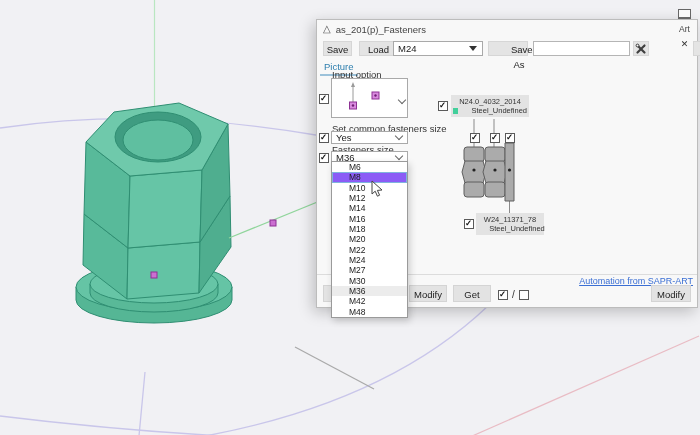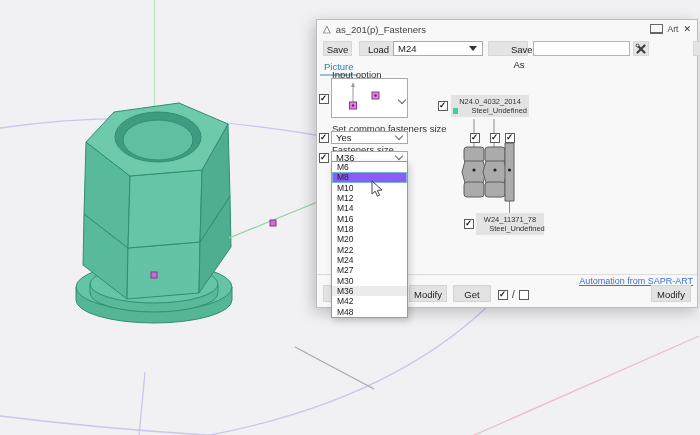--- a/index.html
+++ b/index.html
@@ -16,21 +16,21 @@
   
   .dialog{
     position:absolute;left:316px;top:19px;width:380px;height:287px;
     background:#f8f8f8;border:1px solid #bcbcbc;
     box-shadow:-3px 4px 14px rgba(0,0,0,.22);
     z-index:10;font-size:10px;
   }
   .titlebar{position:absolute;top:0;left:0;right:0;height:18px;display:flex;align-items:center;padding:0 6px;gap:5px;}
   .warn-icon{font-size:10px;color:#555;line-height:1;}
   .dlg-title{font-size:9.5px;color:#444;}
-  .tb-right{margin-left:auto;display:flex;align-items:center;gap:5px;}
+  .tb-right{margin-left:auto;display:flex;align-items:center;gap:5px;flex-direction:column;}
   .win-icon{width:11px;height:7px;border:1px solid #666;border-bottom-width:2px;background:#f8f8f8;}
   .art-label{font-size:8.5px;color:#444;}
   .close-x{font-size:9px;color:#333;cursor:default;}
 
   .btn{
     position:absolute;top:21px;height:15px;line-height:15px;text-align:center;
     background:#e4e4e4;border:1px solid #d6d6d6;box-sizing:border-box;font-size:9.5px;color:#222;
   }
   .combo{
     position:absolute;background:#fff;border:1px solid #a9a9a9;box-sizing:border-box;
@@ -73,21 +73,21 @@
   }
   .pair{position:absolute;left:181px;top:269px;display:flex;align-items:center;gap:4px;font-size:10px;}
 
   
   .list{
     position:absolute;left:331px;top:161px;width:77px;height:157px;
     background:#fff;border:1px solid #9a9a9a;box-sizing:border-box;
     display:flex;flex-direction:column;z-index:30;
     box-shadow:2px 3px 7px rgba(0,0,0,.18);
   }
-  .list .item{flex:1;display:flex;align-items:center;padding-left:5px;font-size:8.5px;color:#222;}
+  .list .item{flex:1;display:flex;align-items:center;padding-left:17px;font-size:8.5px;color:#222;}
   .list .item.hl{background:#8b5cf6;box-shadow:inset 0 0 0 1px #7fb4dd;}
   .list .item.sel{background:#ececec;}
 
   .cursor{position:absolute;left:371px;top:180px;z-index:40;}
 
   .diagram-svg{position:absolute;left:0;top:0;width:380px;height:287px;z-index:1;pointer-events:none;}
 </style>
 </head>
 <body>
 

